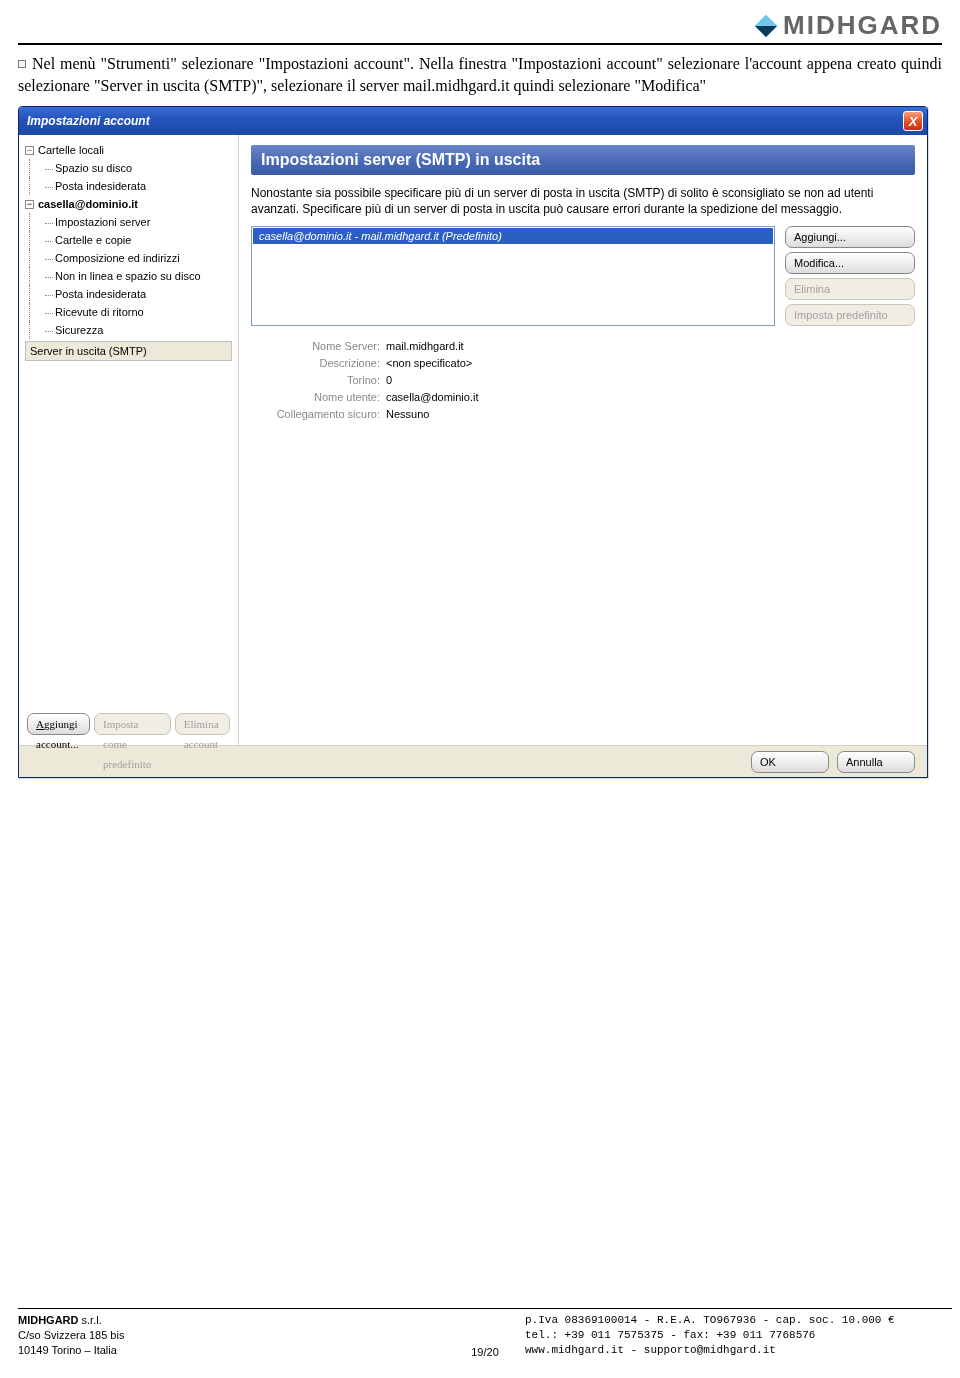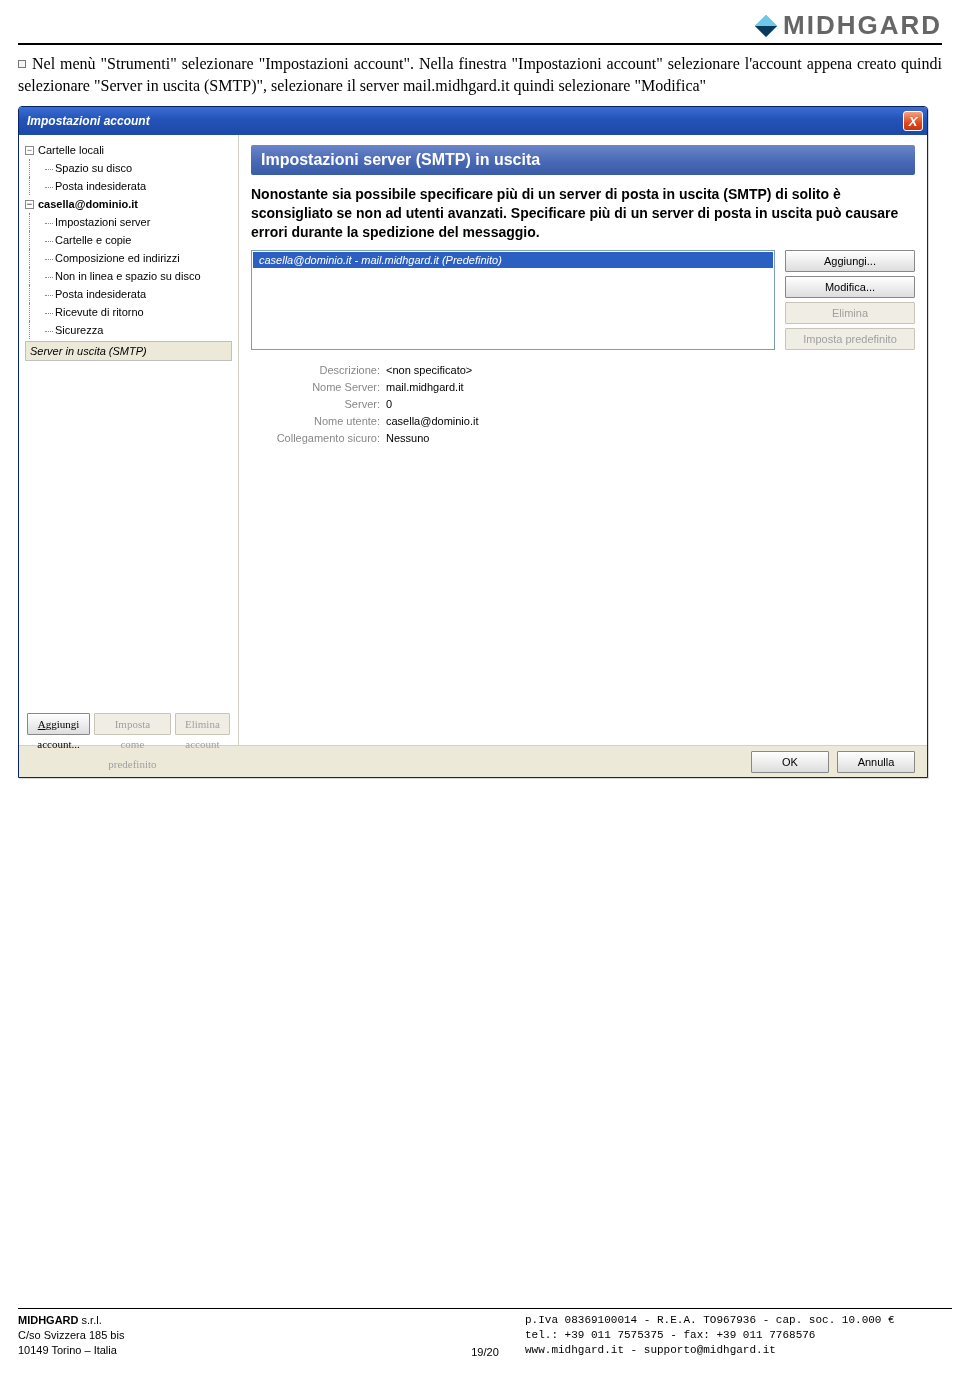--- a/index.html
+++ b/index.html
@@ -135,37 +135,36 @@
     top: 1px;
     margin-right: 2px;
   }
   .bold { font-weight: bold; }
   .tree-selected {
     background: #ece9d8;
     border: 1px solid #c0c0c0;
     height: 20px;
     margin-top: 2px;
     padding: 0 4px;
-    font-style: italic;
   }
   .left-buttons {
     margin-top: 4px;
     padding: 4px 4px;
     display: flex;
     flex-direction: row;
     gap: 4px;
     font-family: Liberation Serif, serif;
   }
   .xp-btn {
     height: 22px;
     border: 1px solid #888;
-    border-radius: 1px;
+    border-radius: 7px;
     background: linear-gradient(to bottom,#fff,#eee 50%,#ddd);
     font-size: 11px;
-    text-align: center;
+    text-align: left;
     line-height: 20px;
     cursor: pointer;
     padding: 0 8px;
   }
   .xp-btn.disabled {
     color: #a0a0a0;
     background: #f0ede4;
     border-color: #c8c5b8;
     cursor: default;
   }
@@ -178,24 +177,23 @@
   .section-header {
     background: linear-gradient(to bottom,#6b85c9,#4667b3 60%,#3a5ba6);
     color: #fff;
     font-weight: bold;
     padding: 6px 10px;
     font-size: 16px;
     border-radius: 2px;
     margin-bottom: 10px;
   }
   .info-text {
-    font-size: 14px;
+    font-size: 12px;
     line-height: 1.35;
     margin-bottom: 8px;
-    font-weight: bold;
   }
   .row-split { display: flex; gap: 10px; }
   .server-list {
     flex: 1;
     border: 1px solid #7f9db9;
     height: 100px;
     background: #fff;
     padding: 1px;
     font-style: italic;
   }
@@ -369,29 +367,29 @@
           </div>
           <div class="side-btns">
             <div class="xp-btn">Aggiungi...</div>
             <div class="xp-btn">Modifica...</div>
             <div class="xp-btn disabled">Elimina</div>
             <div class="xp-btn disabled">Imposta predefinito</div>
           </div>
         </div>
         <div class="details">
           <div class="details-row">
+              <span class="lbl">Nome Server:</span>
+              <span class="val">mail.midhgard.it</span>
+            </div>
+          <div class="details-row">
               <span class="lbl">Descrizione:</span>
               <span class="val">&lt;non specificato&gt;</span>
             </div>
           <div class="details-row">
-              <span class="lbl">Nome Server:</span>
-              <span class="val">mail.midhgard.it</span>
-            </div>
-          <div class="details-row">
-              <span class="lbl">Server:</span>
+              <span class="lbl">Torino:</span>
               <span class="val">0</span>
             </div>
           <div class="details-row">
               <span class="lbl">Nome utente:</span>
               <span class="val">casella@dominio.it</span>
             </div>
           <div class="details-row">
               <span class="lbl">Collegamento sicuro:</span>
               <span class="val">Nessuno</span>
             </div>

